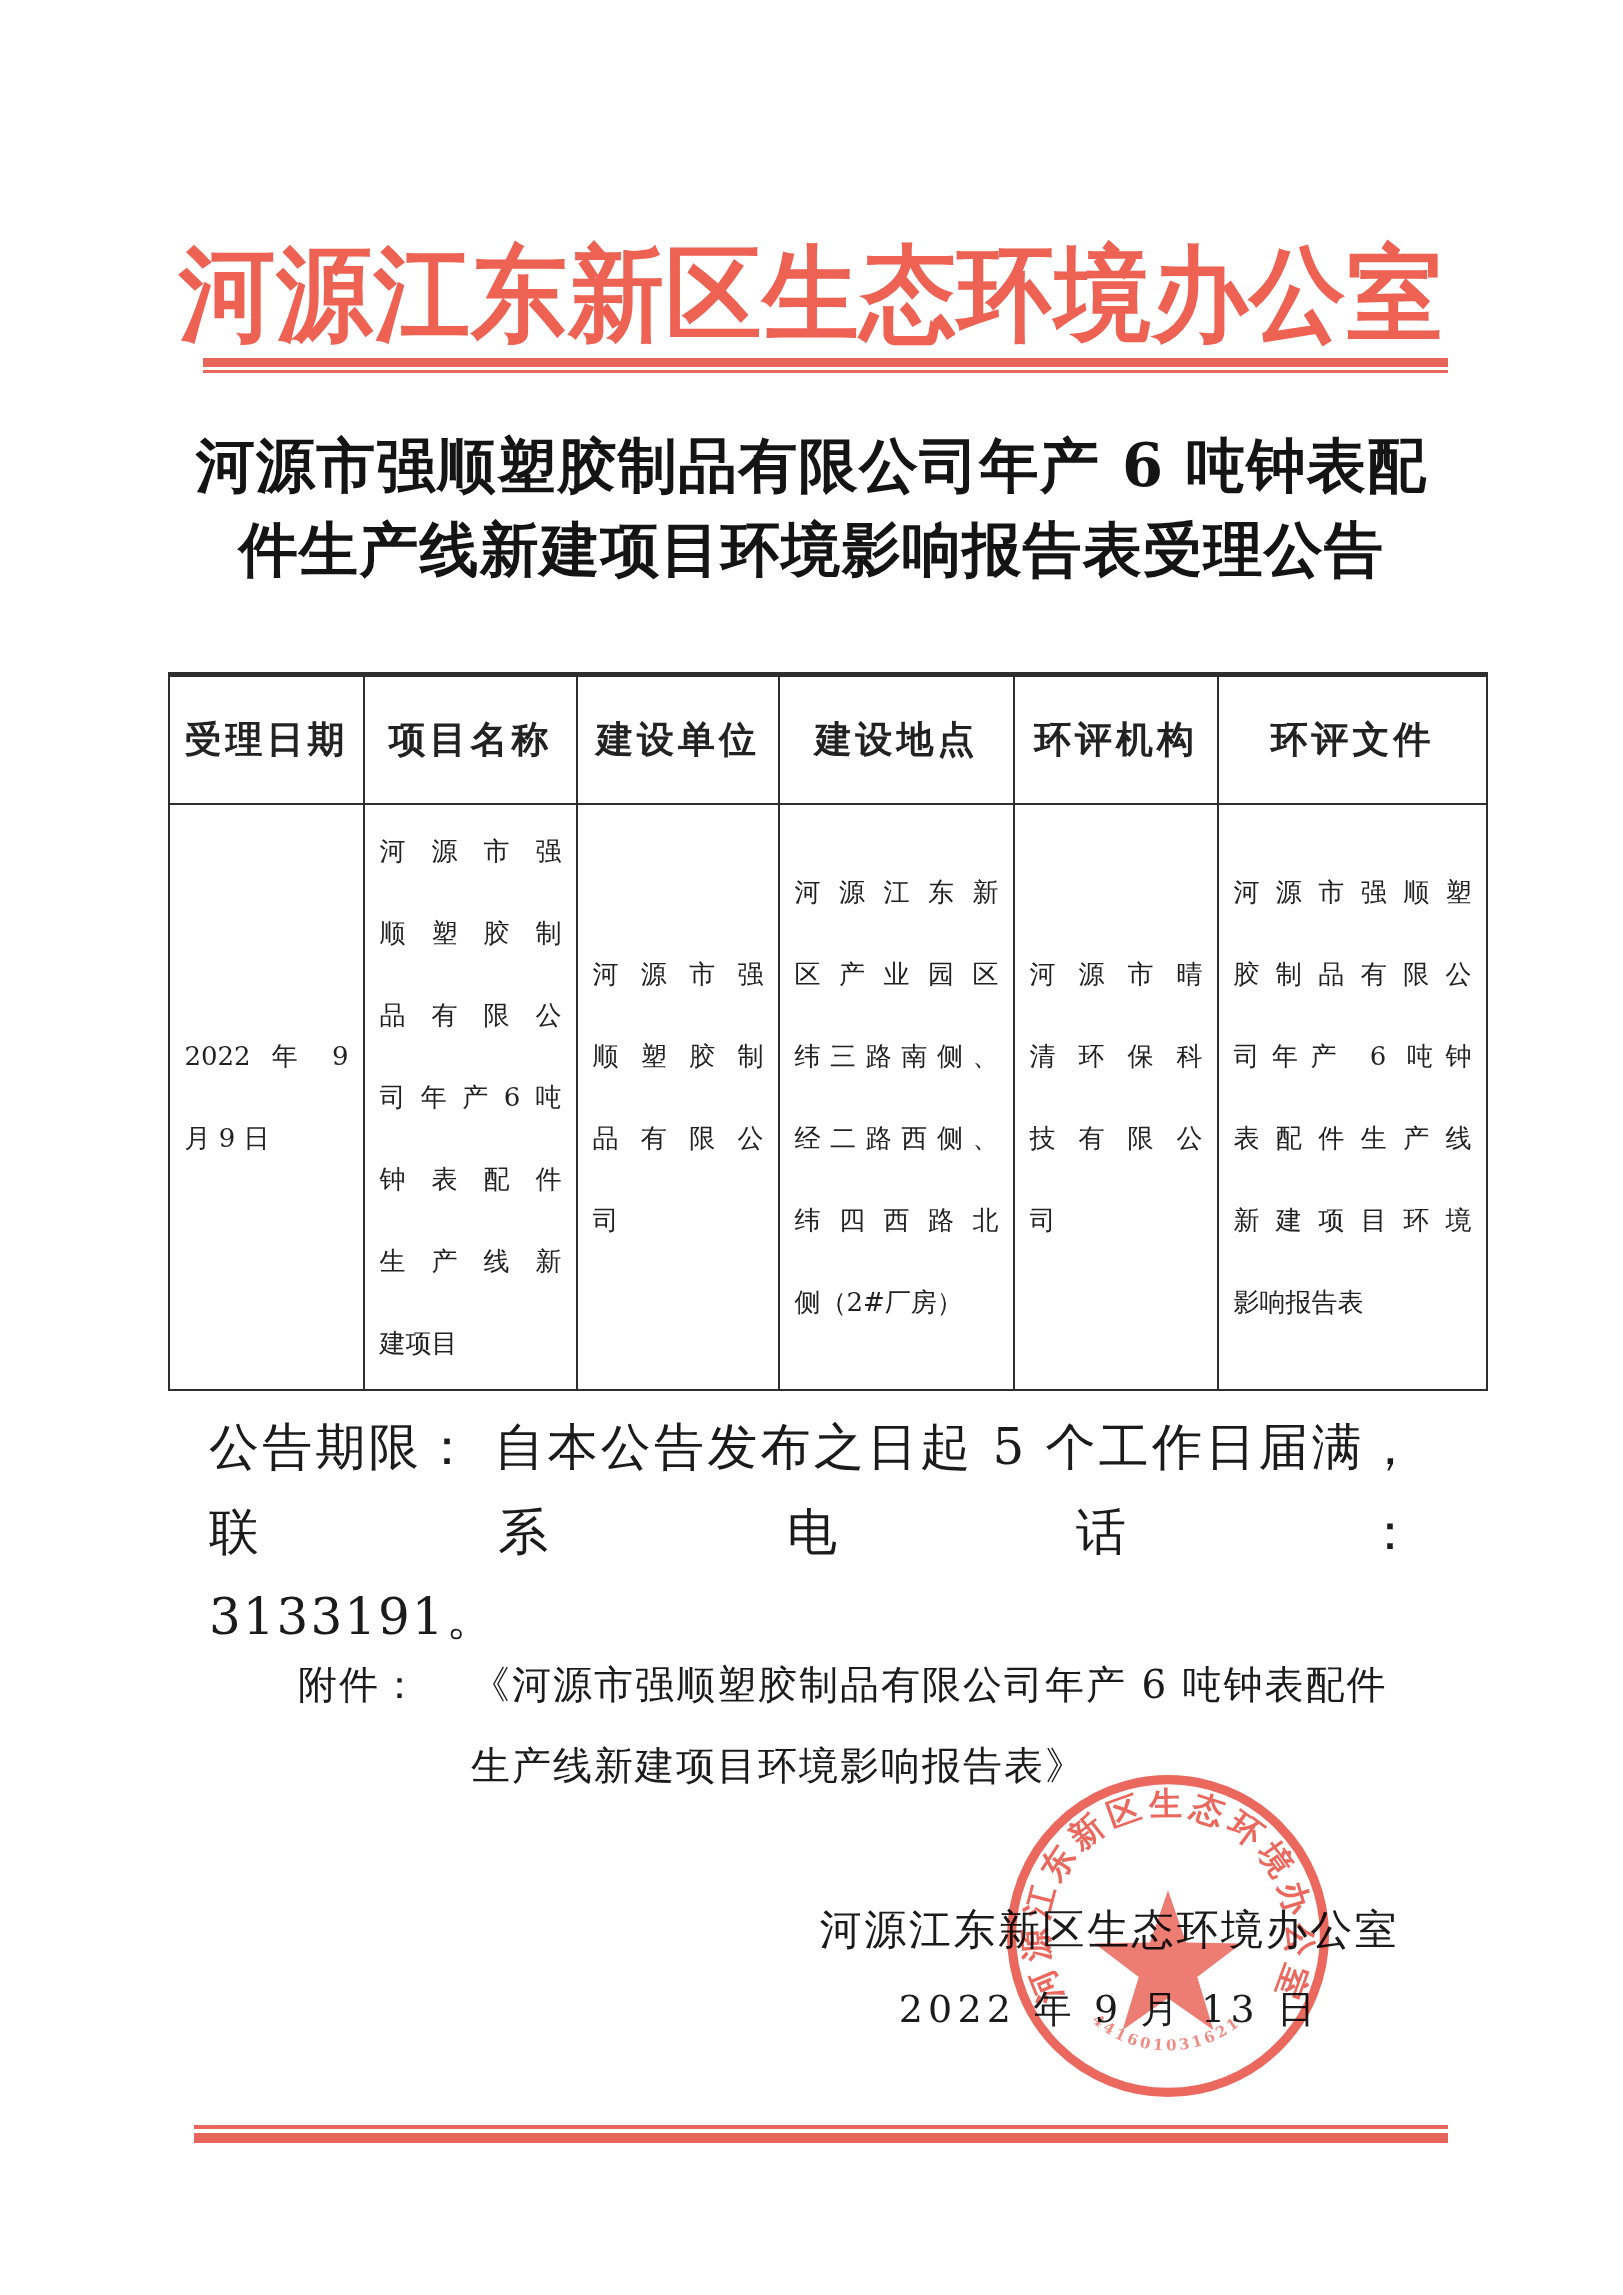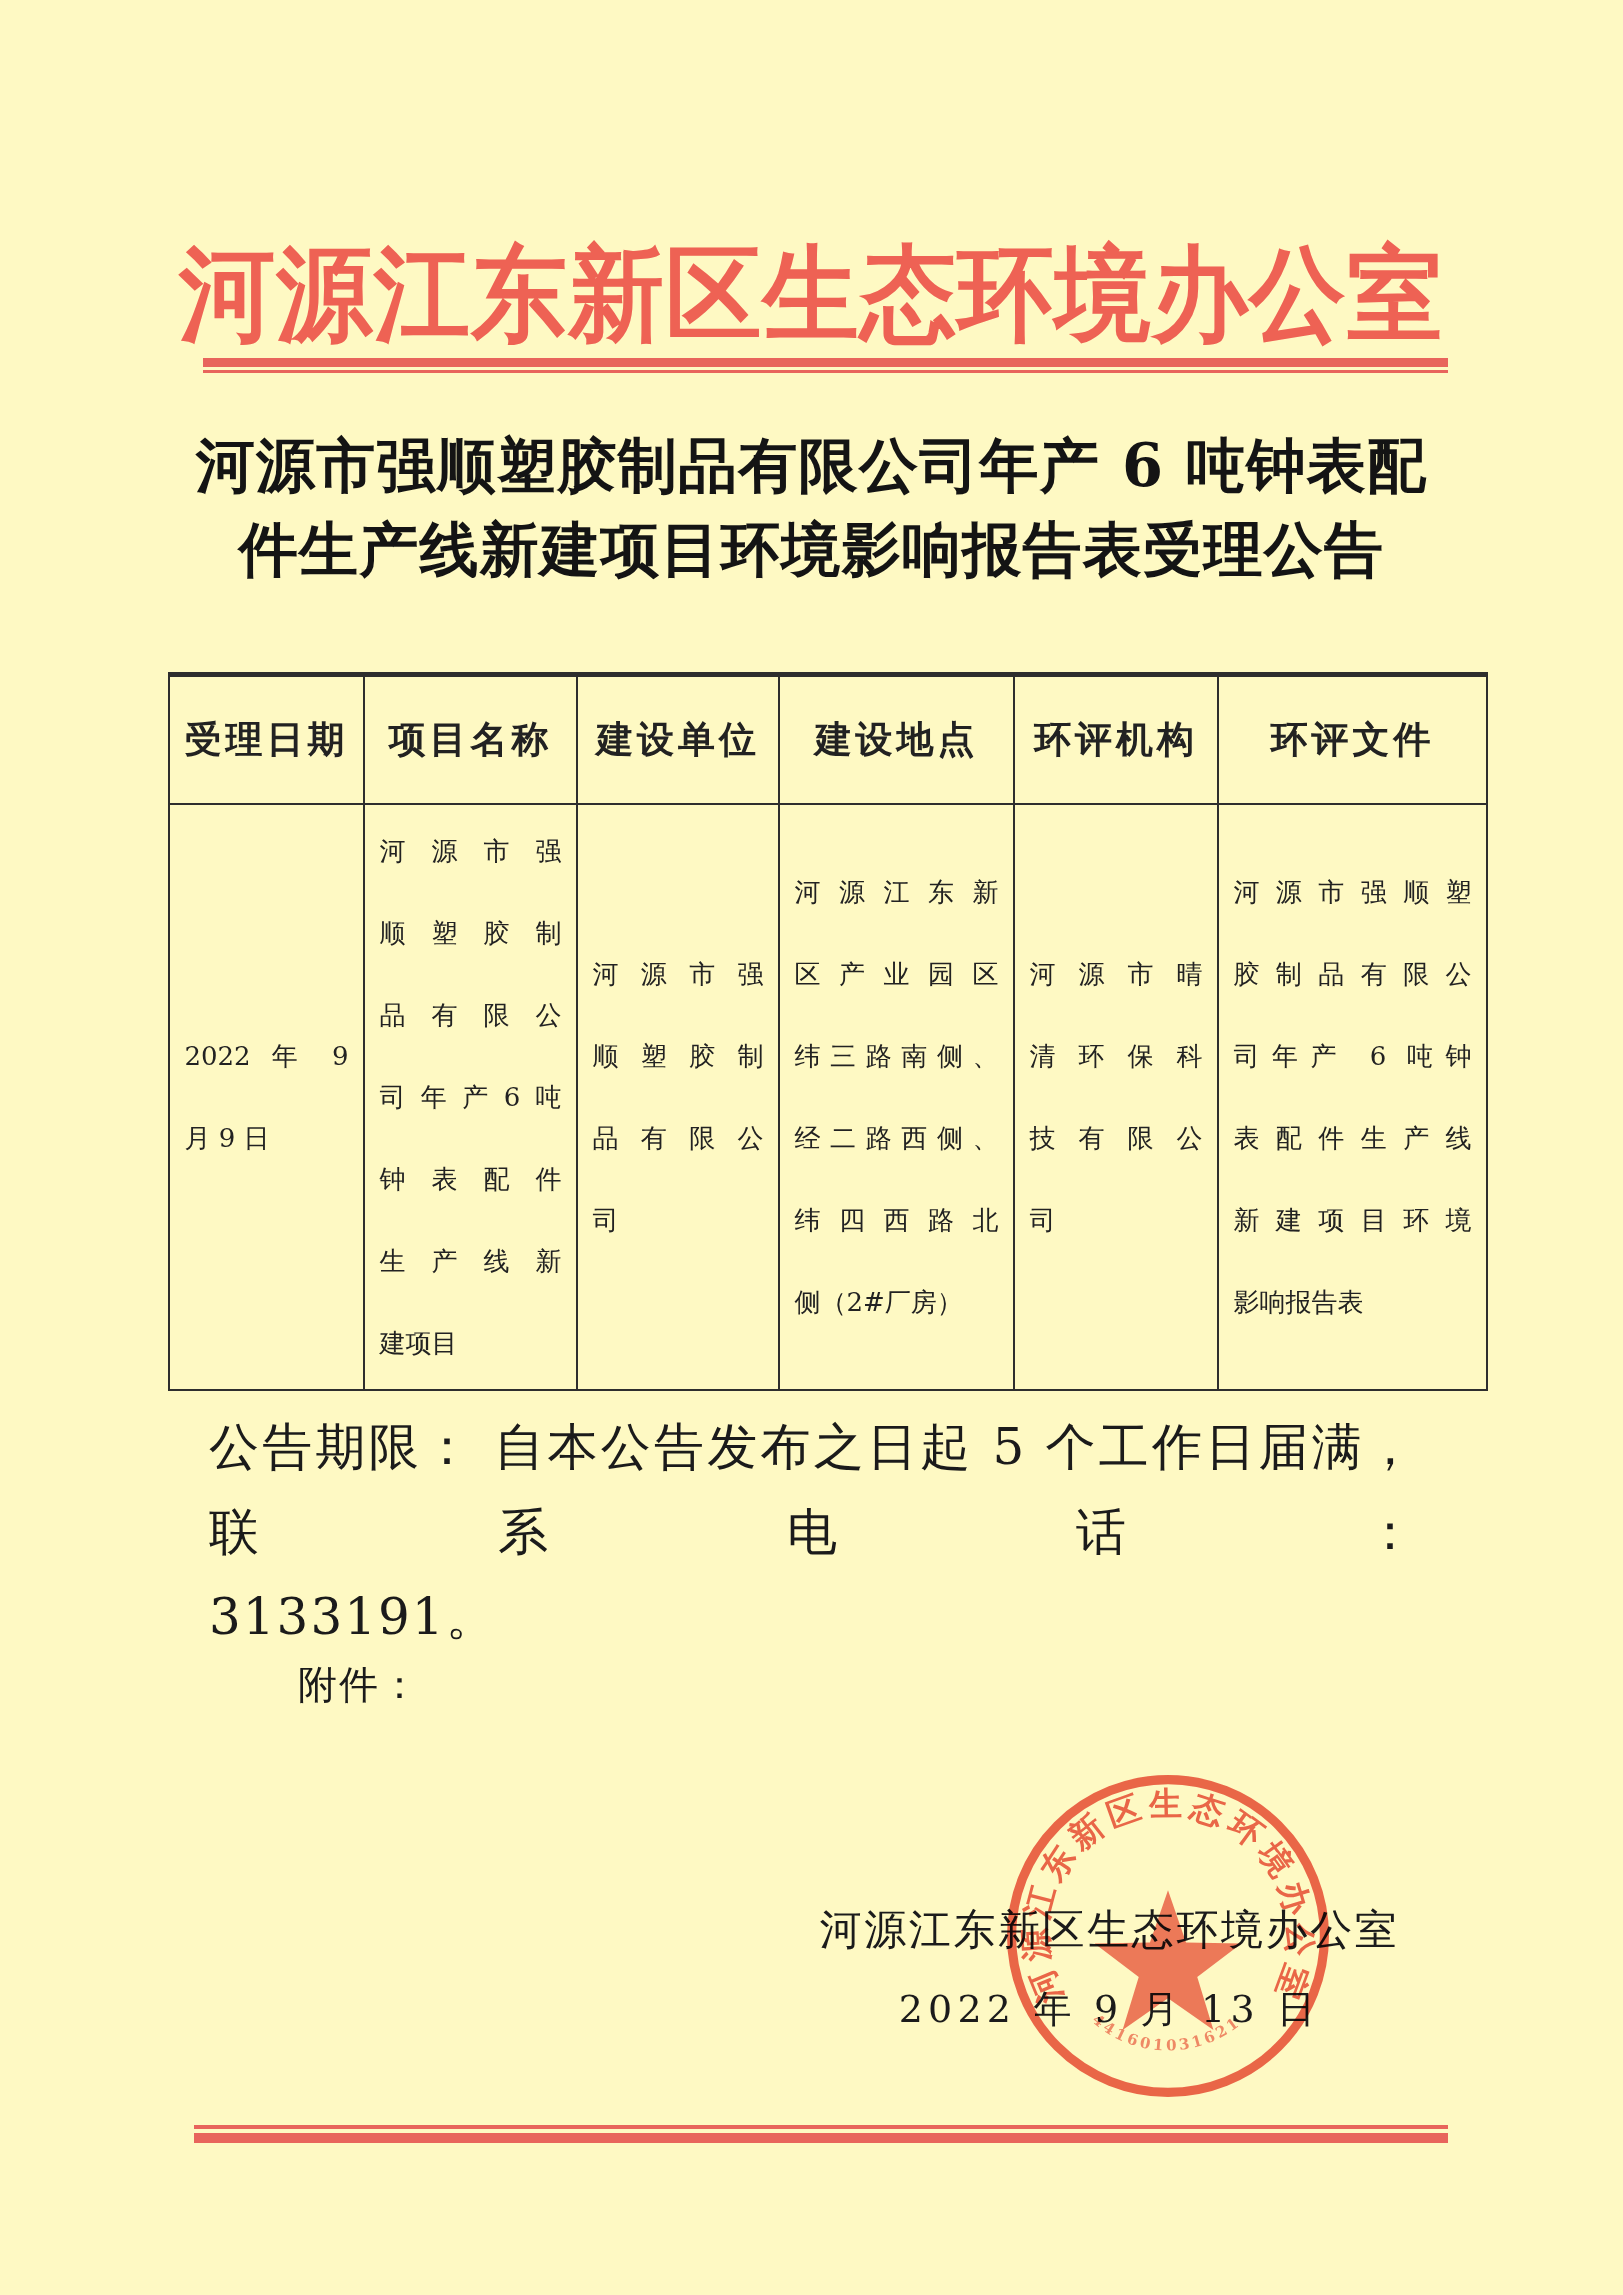--- a/index.html
+++ b/index.html
@@ -1,20 +1,20 @@
 <!DOCTYPE html>
 <html style="font-size:10.5px"><head>
 <meta charset="utf-8">
 <style>
   html,body { margin:0; padding:0; background:#8a8a8a; }
   .page {
     position:relative;
     width:1623px; height:2295px;
     margin:0 auto;
-    background:#fef9c3;
+    background:#ffffff;
     overflow:hidden;
     font-family:"DejaVu Serif","Liberation Serif",serif;
     color:#1e1e1e;
   }
 
   
   .office-title {
     position:absolute; top:230px; left:0; width:100%;
     text-align:center;
     font-size:96px; font-weight:bold; line-height:1.25;
@@ -178,20 +178,24 @@
     </div>
   </div>
 
   <div class="notice justify-lines">
       <div class="line">公告期限：  自本公告发布之日起 5 个工作日届满，联系电话：</div>
       <div class="line">3133191。</div>
     </div>
 
   <div class="attachment">
     <span class="att-label">附件：</span>
+    <div class="att-text plain-lines">
+        <div class="line">《河源市强顺塑胶制品有限公司年产 6 吨钟表配件</div>
+        <div class="line">生产线新建项目环境影响报告表》</div>
+      </div>
   </div>
 
   <div class="signature">
     <div class="sig-office">河源江东新区生态环境办公室</div>
     <div class="sig-date">2022 年 9 月 13 日</div>
   </div>
 
   <svg class="seal" viewBox="0 0 492 492" xmlns="http://www.w3.org/2000/svg">
     <defs>
       <path id="sealArc" d="M 85.8 338.5 A 185 185 0 1 1 406.2 338.5" fill="none"></path>

